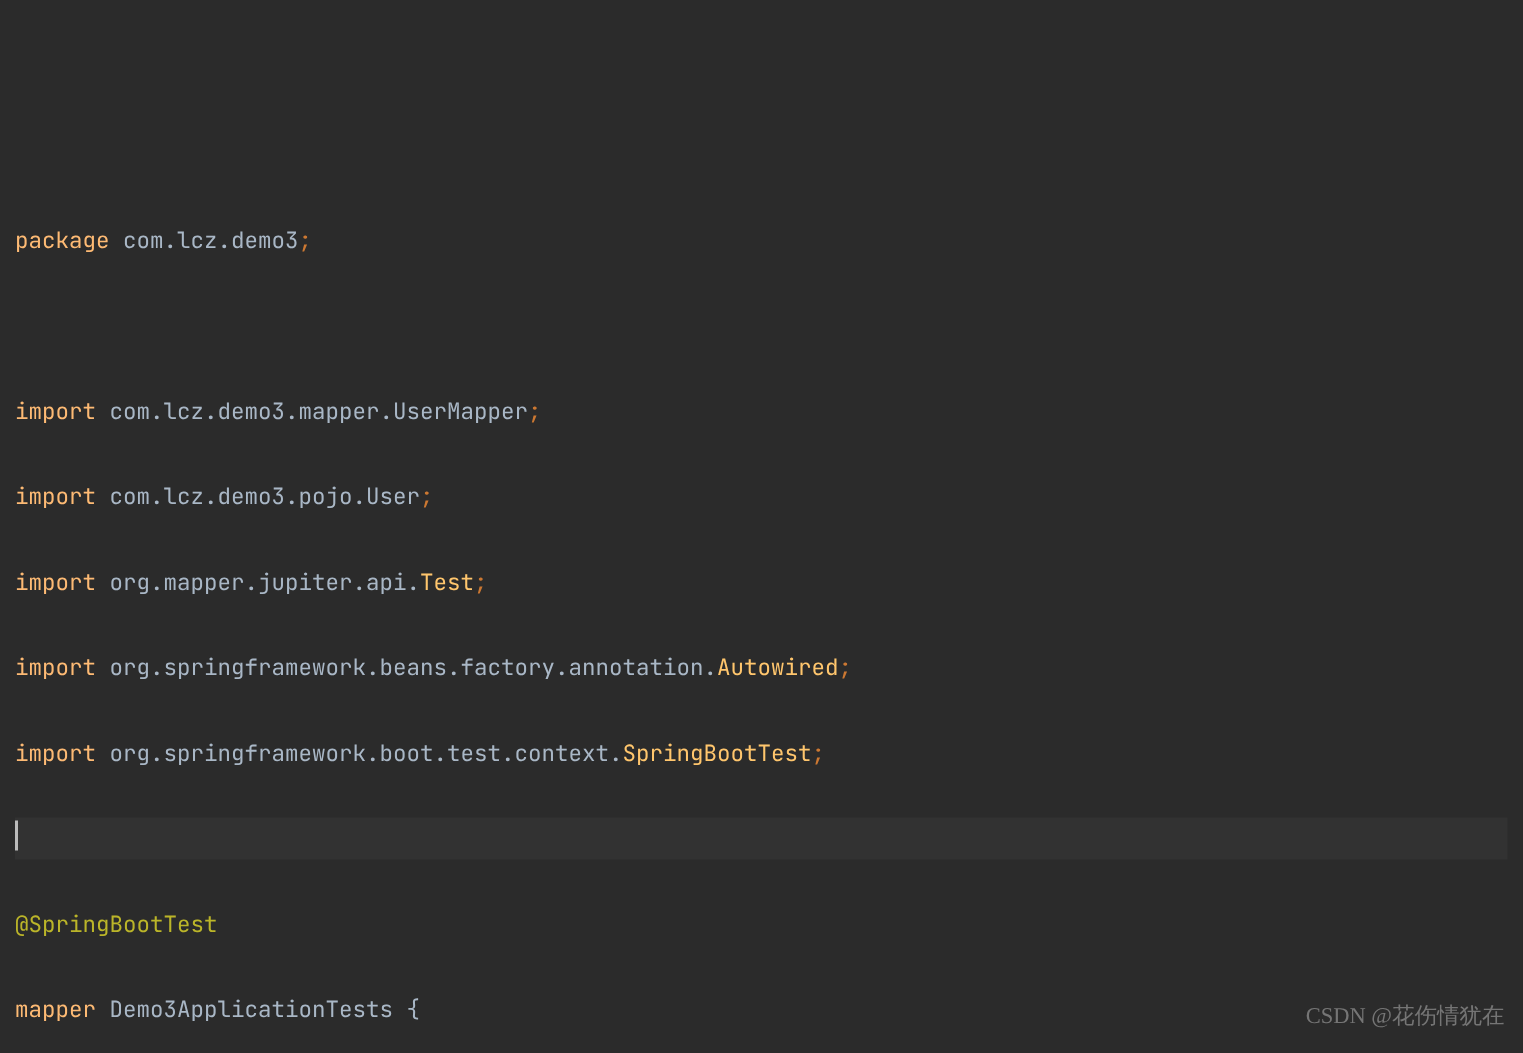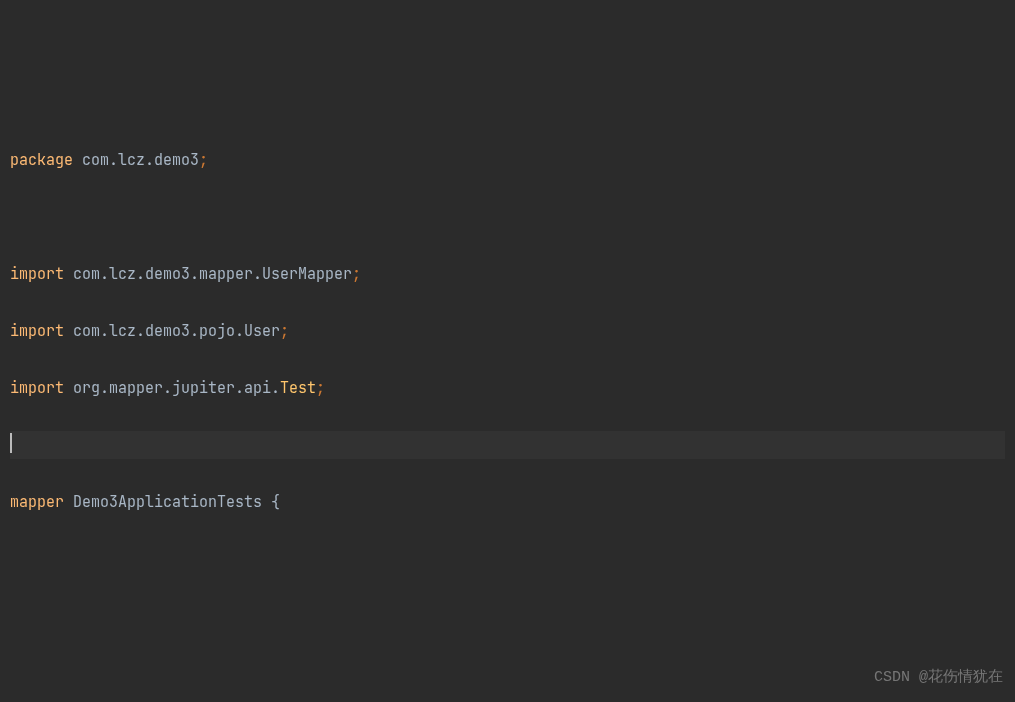--- a/index.html
+++ b/index.html
@@ -39,36 +39,39 @@
     .kw { color: #fdba74; }
     .annotation { color: #bbb529; }
     .hl { color: #ffc66d; }
     .semi { color: #cc7832; }
     .watermark {
       position: absolute;
       right: 12px;
       bottom: 10px;
       color: #b3b3b3;
       opacity: 0.55;
-      font-family: Liberation Mono, monospace;
+      font-family: Liberation Serif, serif;
       font-size: 15px;
     }
   </style>
 </head>
 <body>
 
 
 
 <div>
 <div class="code-line"><span class="kw">package</span> <span>com.lcz.demo3</span><span class="semi">;</span></div>
 <div class="code-line"></div>
 <div class="code-line"><span class="kw">import</span> <span>com.lcz.demo3.mapper.</span><span>UserMapper</span><span class="semi">;</span></div>
 <div class="code-line"><span class="kw">import</span> <span>com.lcz.demo3.pojo.</span><span>User</span><span class="semi">;</span></div>
 <div class="code-line"><span class="kw">import</span> <span>org.mapper.jupiter.api.</span><span class="hl">Test</span><span class="semi">;</span></div>
+<div class="code-line"><span class="kw">import</span> <span>org.springframework.beans.factory.annotation.</span><span class="hl">Autowired</span><span class="semi">;</span></div>
+<div class="code-line"><span class="kw">import</span> <span>org.springframework.boot.test.context.</span><span class="hl">SpringBootTest</span><span class="semi">;</span></div>
 <div class="code-line caret-line"><span class="caret"></span></div>
+<div class="code-line"><span class="annotation">@SpringBootTest</span></div>
 <div class="code-line"><span class="kw">mapper</span> <span>Demo3ApplicationTests</span><span> {</span></div>
 
 
 
 
 
 
 
 
 

